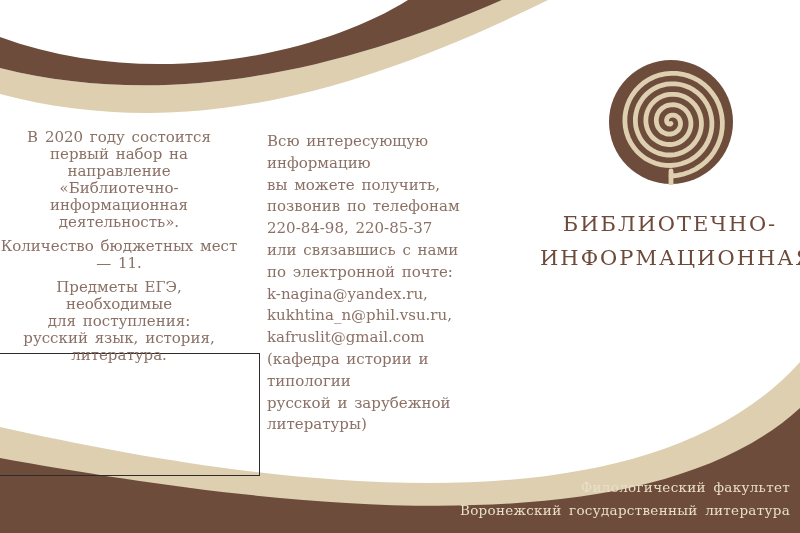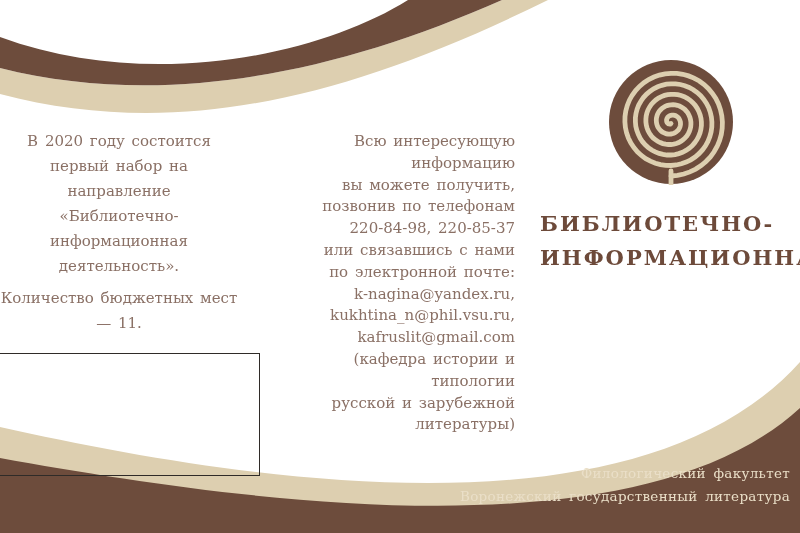--- a/index.html
+++ b/index.html
@@ -40,31 +40,31 @@
   }
   .lines { white-space: pre-line; }
   .left-col {
     position: absolute;
     left: 0;
     top: 129px;
     width: 238px;
     text-align: center;
     color: var(--c-text, #8a7065);
     font-size: 15px;
-    line-height: 25px;
+    line-height: 17px;
     word-spacing: 2px;
     z-index: 4;
   }
   .left-col p { margin: 0 0 7px 0; }
   .mid-col {
     position: absolute;
     left: 267px;
     top: 131px;
     width: 248px;
-    text-align: right;
+    text-align: left;
     color: var(--c-text, #8a7065);
     font-size: 15px;
     line-height: 21.8px;
     word-spacing: 2px;
     z-index: 4;
   }
   .logo {
     position: absolute;
     left: 608px;
     top: 59px;
@@ -74,32 +74,31 @@
     fill: none;
     stroke: var(--c-beige, #ddcfb0);
     stroke-width: 4.8;
     stroke-linecap: round;
   }
   .program-title {
     position: absolute;
     left: 540px;
     top: 207px;
     width: 260px;
-    text-align: left;
+    text-align: center;
     color: var(--c-title, #6d4a3a);
     font-size: 21px;
     line-height: 34px;
     letter-spacing: 2px;
     z-index: 4;
-    font-weight: bold;
   }
   .footer {
     position: absolute;
     right: 10px;
-    top: 462px;
+    top: 476px;
     text-align: right;
     color: var(--c-footer, #eadfc8);
     font-size: 13.5px;
     line-height: 23px;
     word-spacing: 3px;
     letter-spacing: 0.3px;
     z-index: 4;
   }
 </style>
 </head>
@@ -118,20 +117,24 @@
   </svg>
 
   <div class="info-box"></div>
 
   <div class="left-col">
     <p class="lines">В 2020 году состоится
 первый набор на направление
 «Библиотечно-информационная
 деятельность».</p>
     <p class="lines">Количество бюджетных мест — 11.</p>
+    <p class="lines">Предметы ЕГЭ, необходимые
+для поступления:
+русский язык, история,
+литература.</p>
   </div>
 
   <div class="mid-col lines">Всю интересующую информацию
 вы можете получить,
 позвонив по телефонам
 220-84-98, 220-85-37
 или связавшись с нами
 по электронной почте:
 k-nagina@yandex.ru,
 kukhtina_n@phil.vsu.ru,

